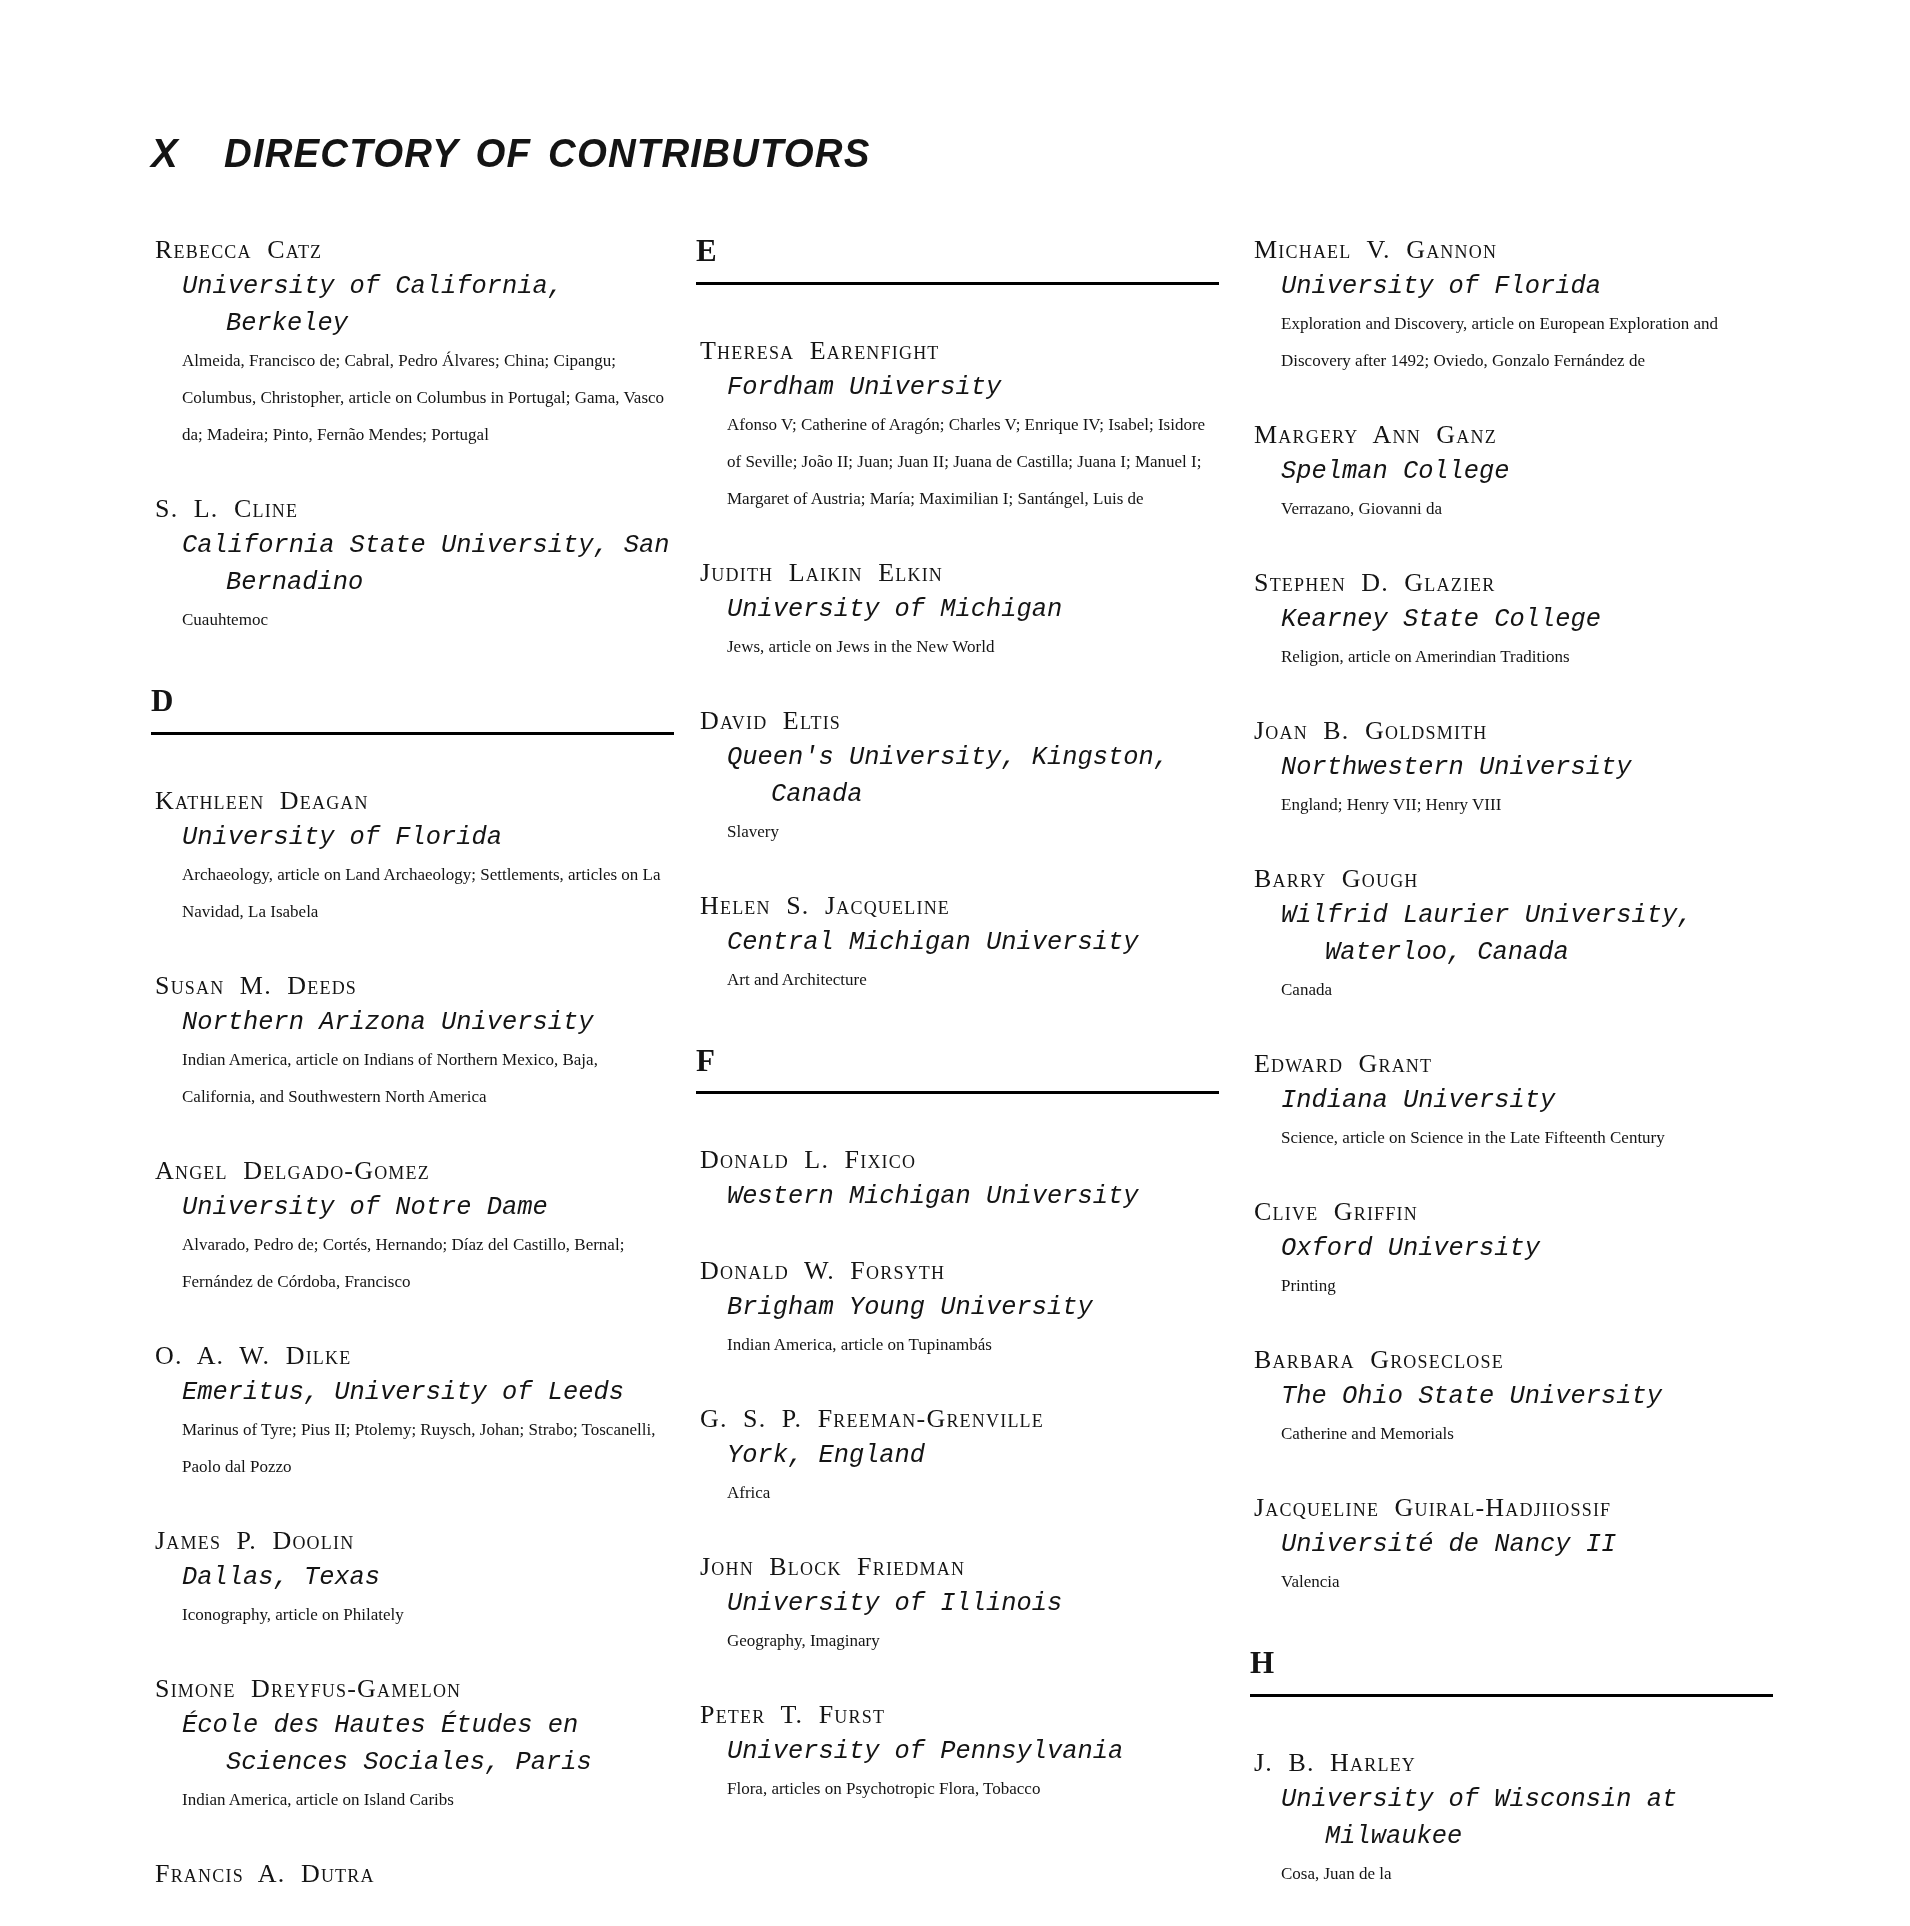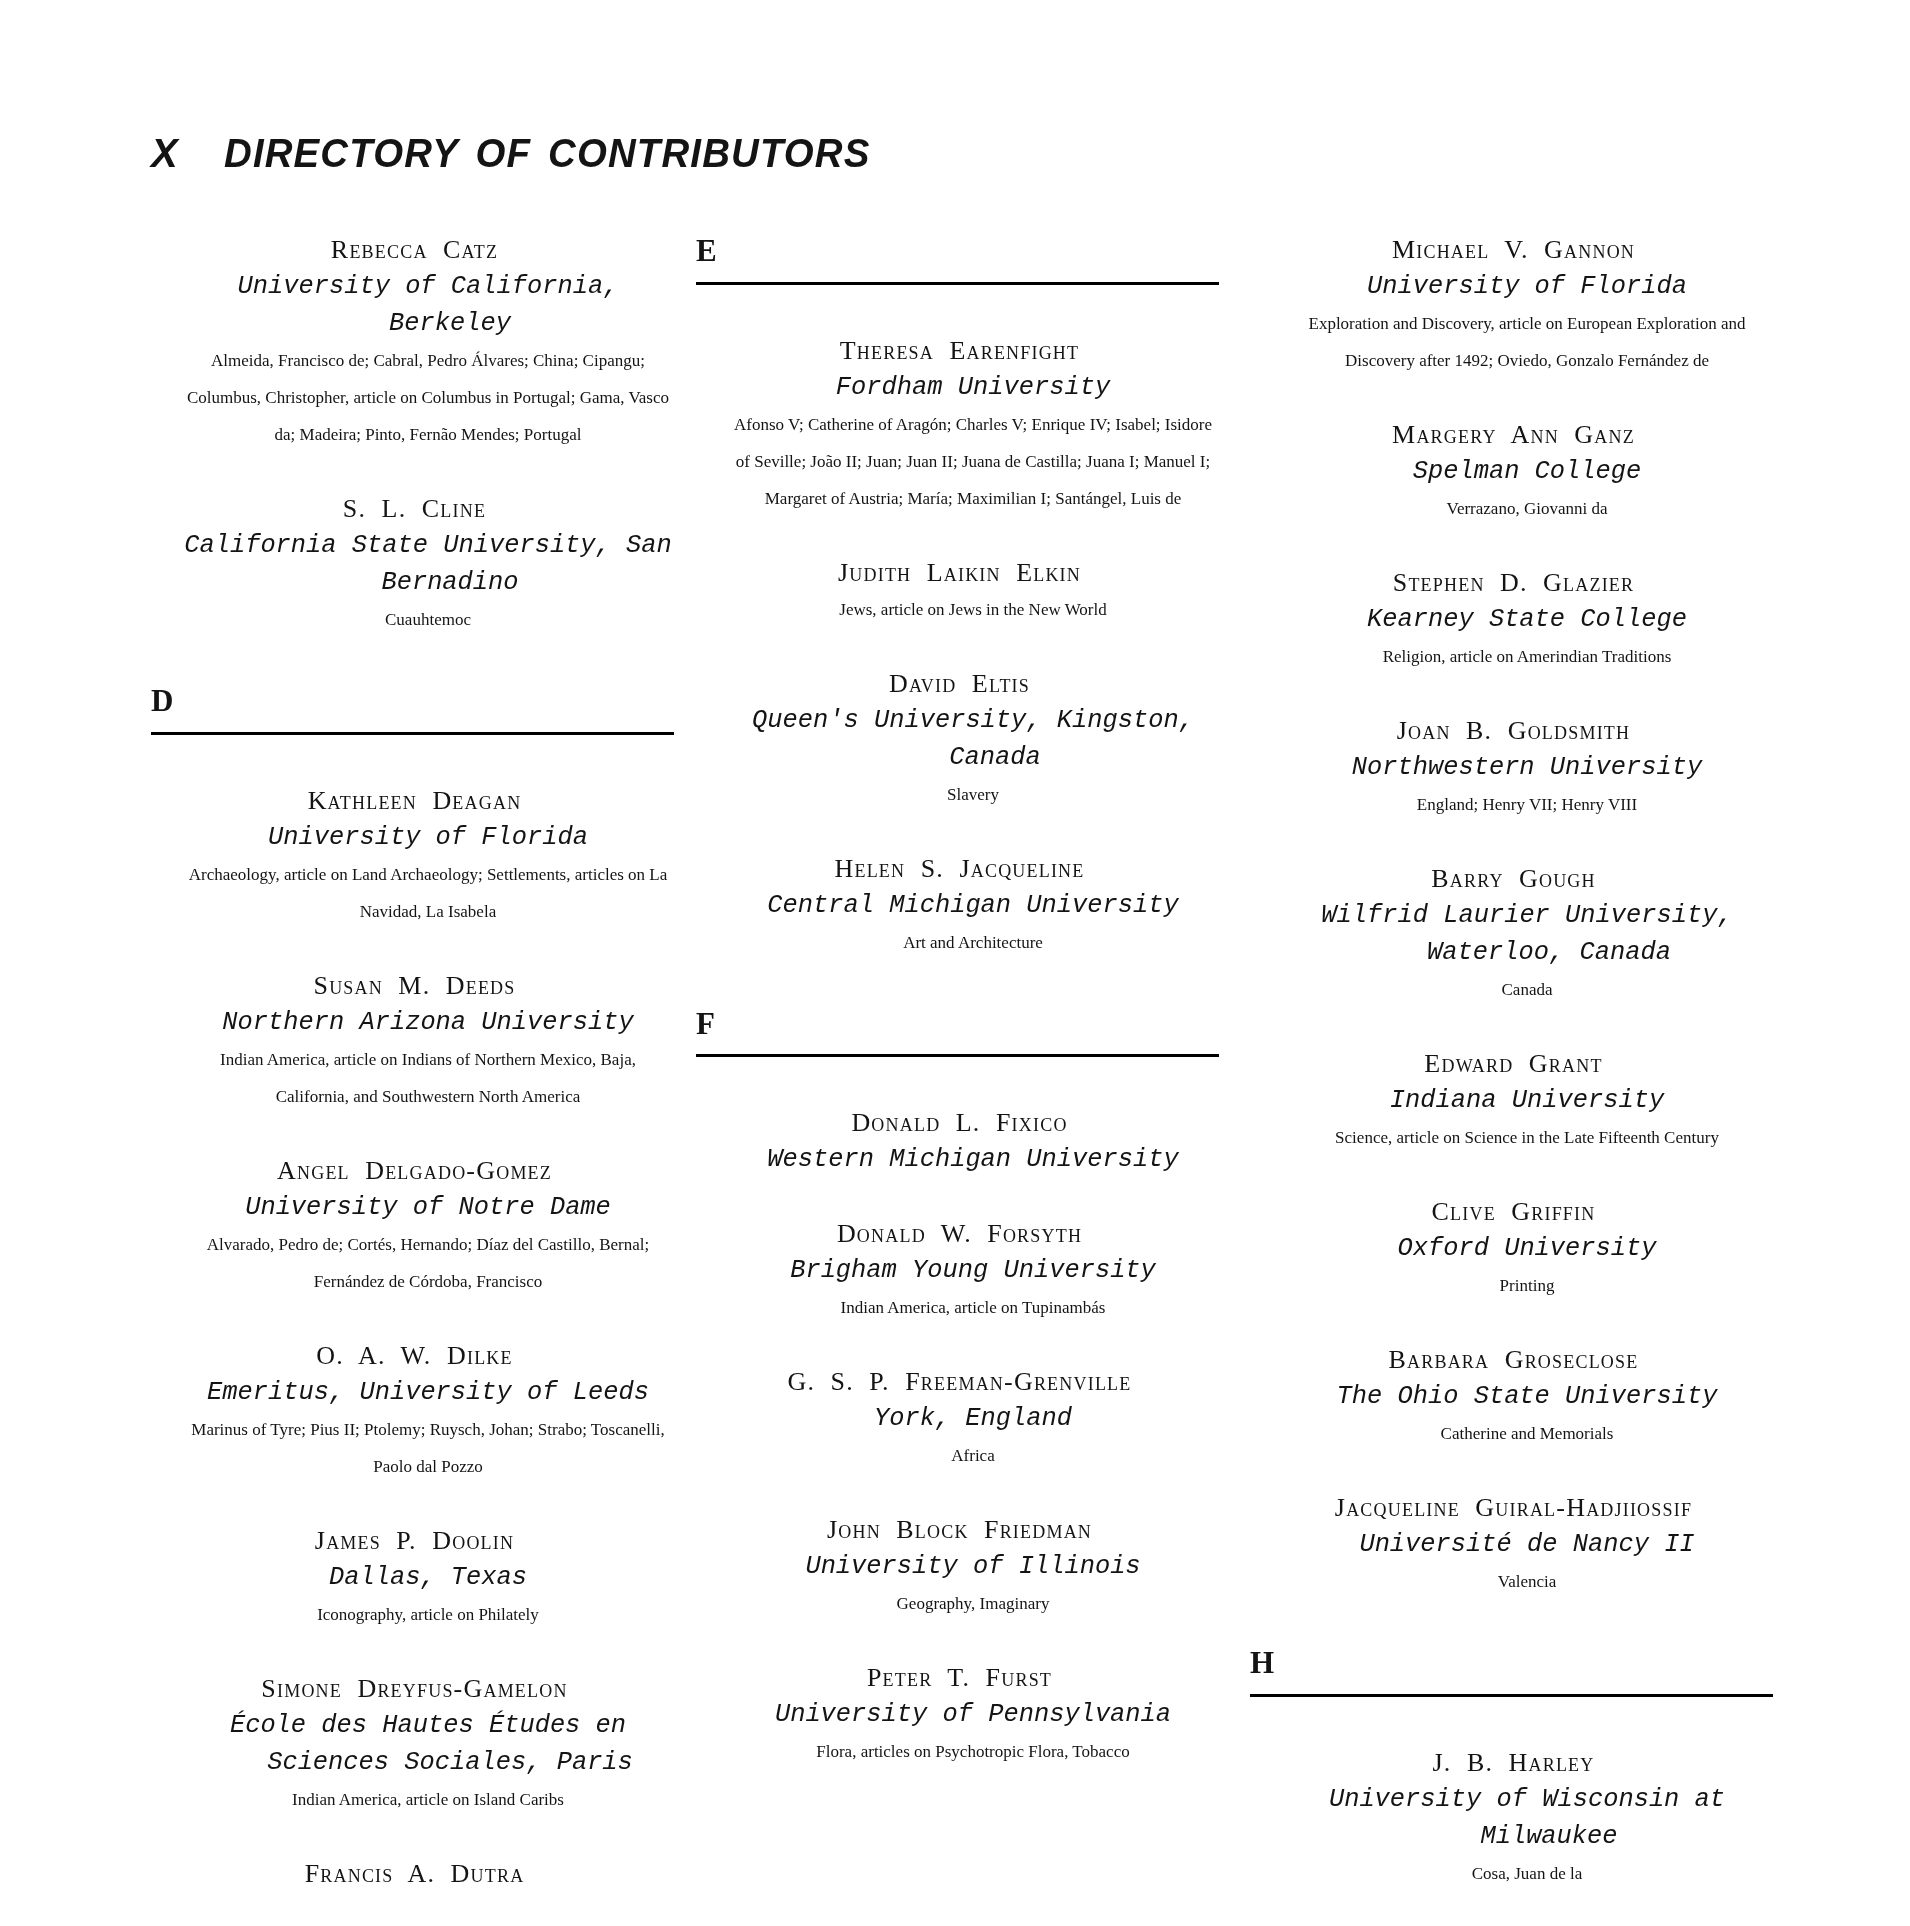--- a/index.html
+++ b/index.html
@@ -20,21 +20,21 @@
     margin:0; font-size:40px; font-style:italic; font-weight:600;
     letter-spacing:1.2px; word-spacing:5.4px; white-space:nowrap;
     font-family:"Liberation Sans", sans-serif; transform:scaleX(0.96); transform-origin:left;
   }
   
   .col { position:absolute; top:231px; width:523px; z-index:2; }
   .col-1 { left:151px; }
   .col-2 { left:696px; }
   .col-3 { left:1250px; }
 
-  .entry { margin:0 0 37px 4px;text-align:center; }
+  .entry { margin:0 0 37px 4px; }
   .contributor-name {
     font-size:26px; line-height:37px; font-variant:small-caps;
     letter-spacing:1.2px; word-spacing:7.7px;
   }
   .contributor-affiliation {
     font-size:25.4px; line-height:37px; font-style:italic;
     padding-left:71px; text-indent:-44px;font-family:Liberation Mono, monospace;
   }
   .contributor-articles {
     font-size:17px; line-height:37px; padding-left:27px;
@@ -114,20 +114,21 @@
         <div class="section-letter">E</div>
         <hr class="section-rule">
       </div>
       <div class="entry">
         <div class="contributor-name">Theresa Earenfight</div>
         <div class="contributor-affiliation">Fordham University</div>
         <div class="contributor-articles"><span>Afonso V; Catherine of Aragón; Charles V; Enrique IV; Isabel; Isidore of Seville; João II; Juan; Juan II; Juana de Castilla; Juana I; Manuel I; Margaret of Austria; María; Maximilian I; Santángel, Luis de</span></div>
       </div>
       <div class="entry">
         <div class="contributor-name">Judith Laikin Elkin</div>
+        <div class="contributor-affiliation">University of Michigan</div>
         <div class="contributor-articles"><span>Jews, </span><span class="it">article on </span><span>Jews in the New World</span></div>
       </div>
       <div class="entry">
         <div class="contributor-name">David Eltis</div>
         <div class="contributor-affiliation">Queen's University, Kingston, Canada</div>
         <div class="contributor-articles"><span>Slavery</span></div>
       </div>
       <div class="entry">
         <div class="contributor-name">Helen S. Jacqueline</div>
         <div class="contributor-affiliation">Central Michigan University</div>

